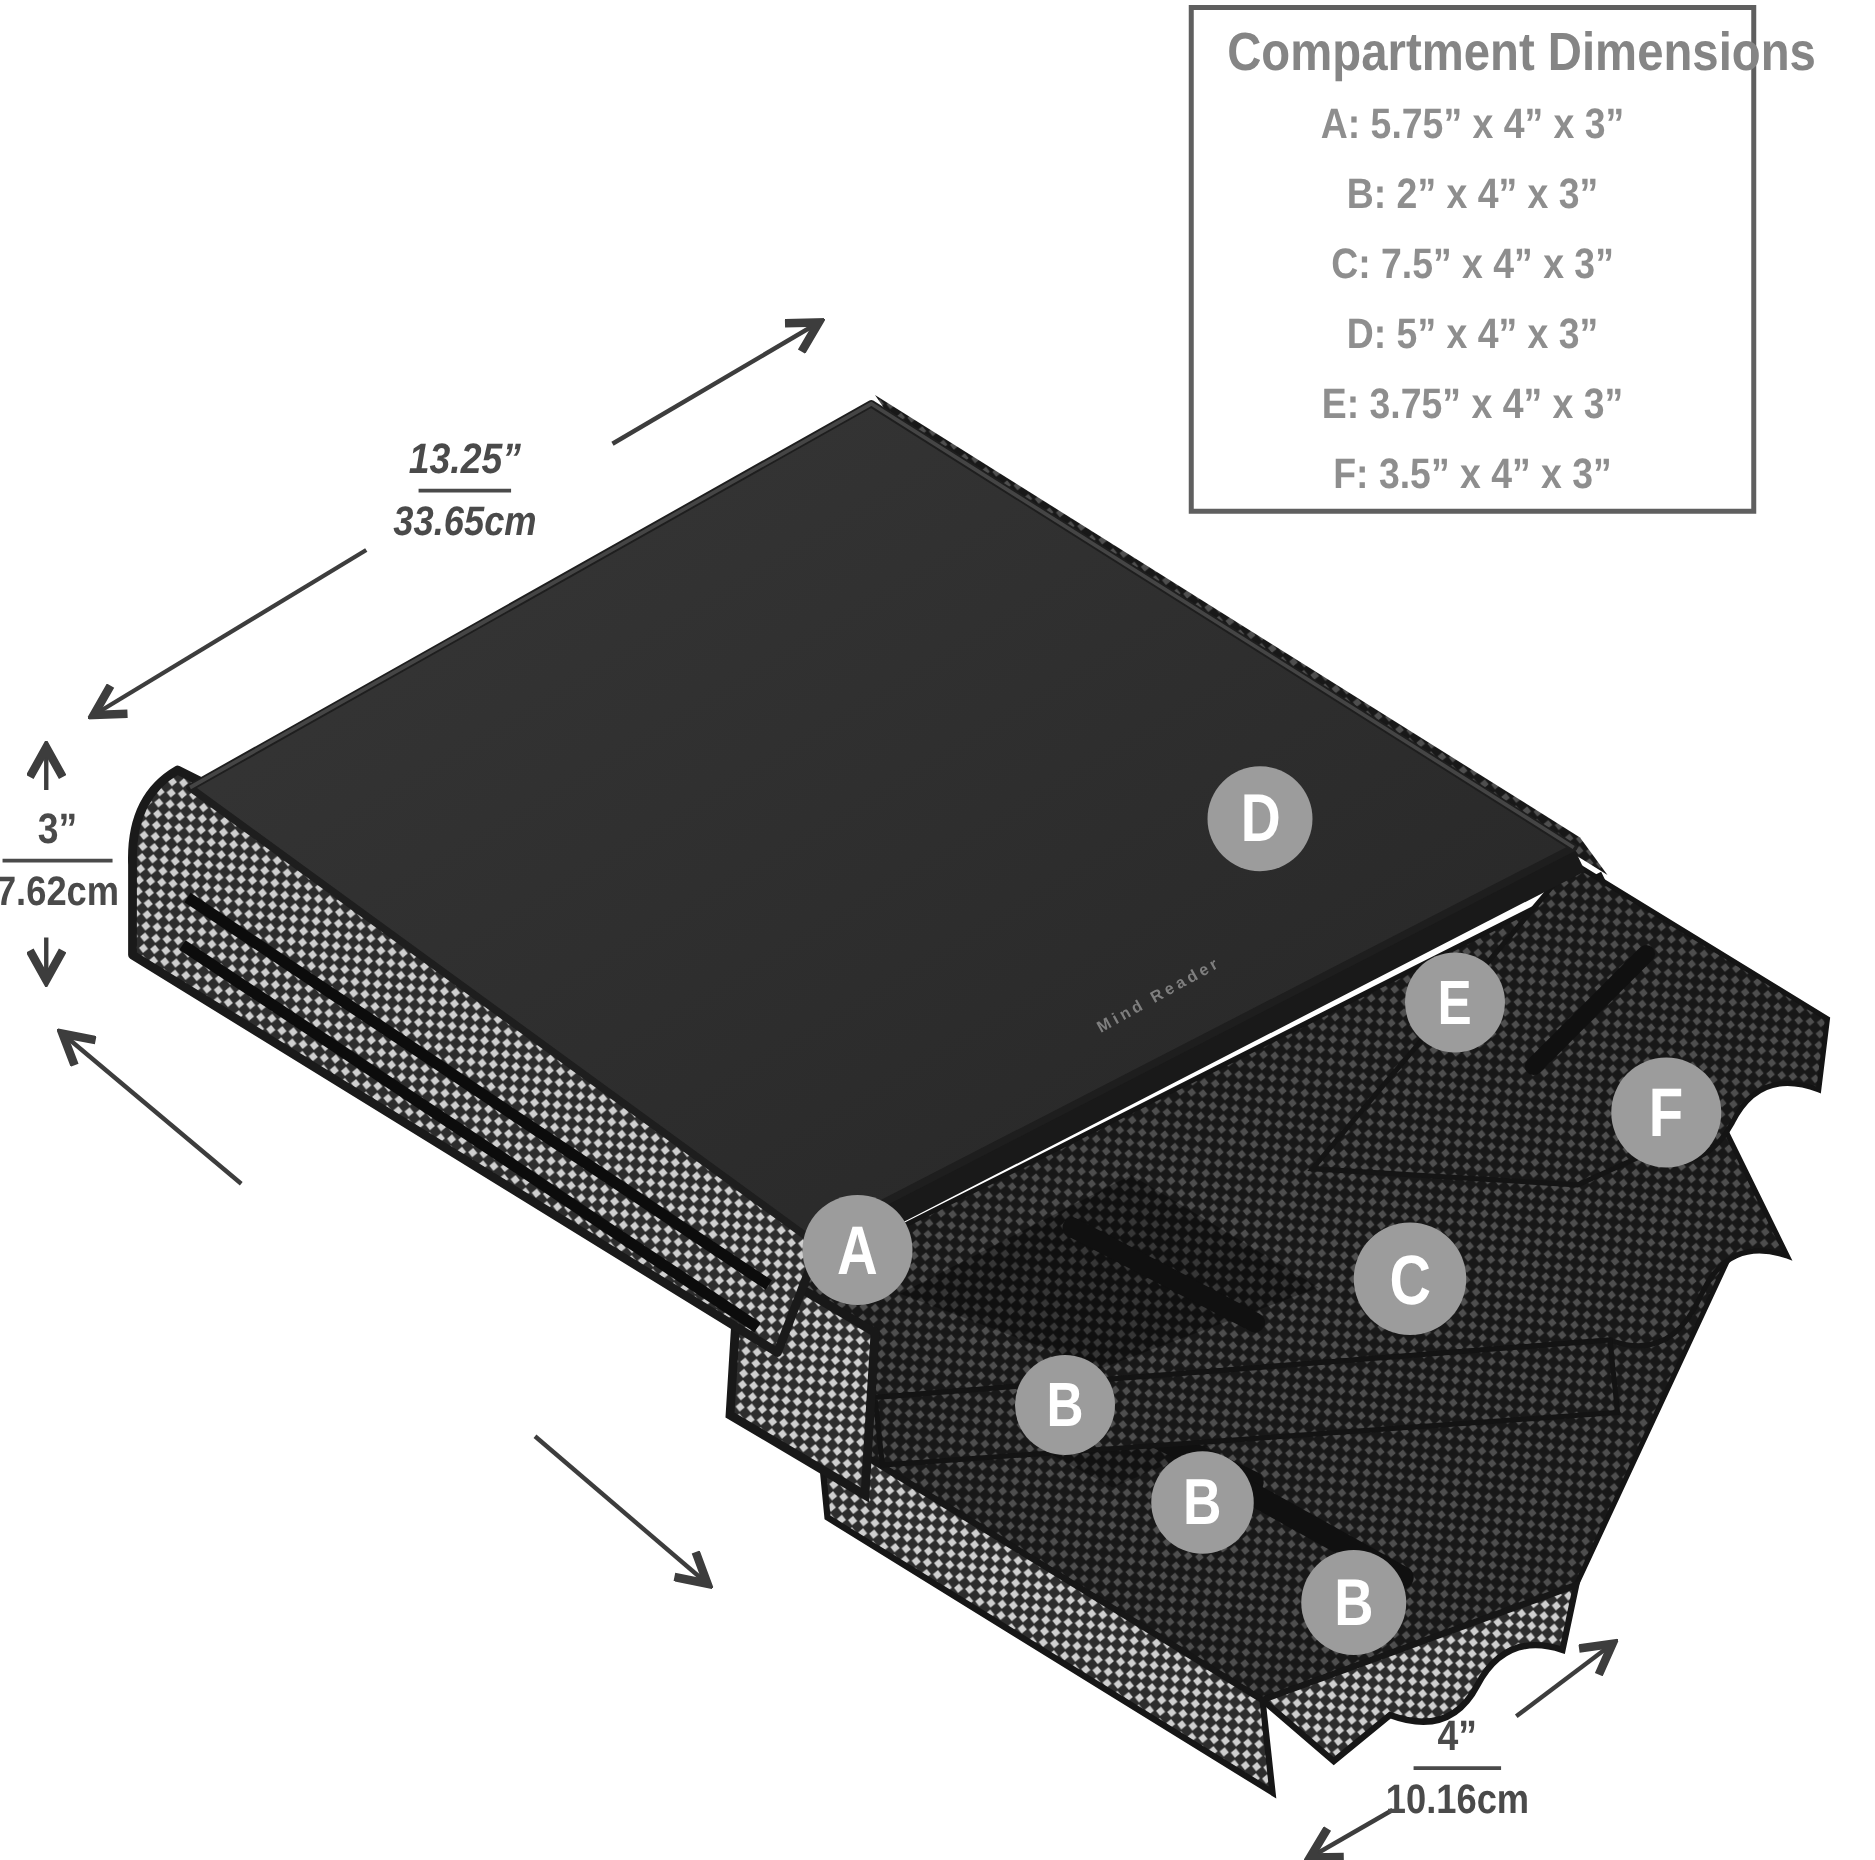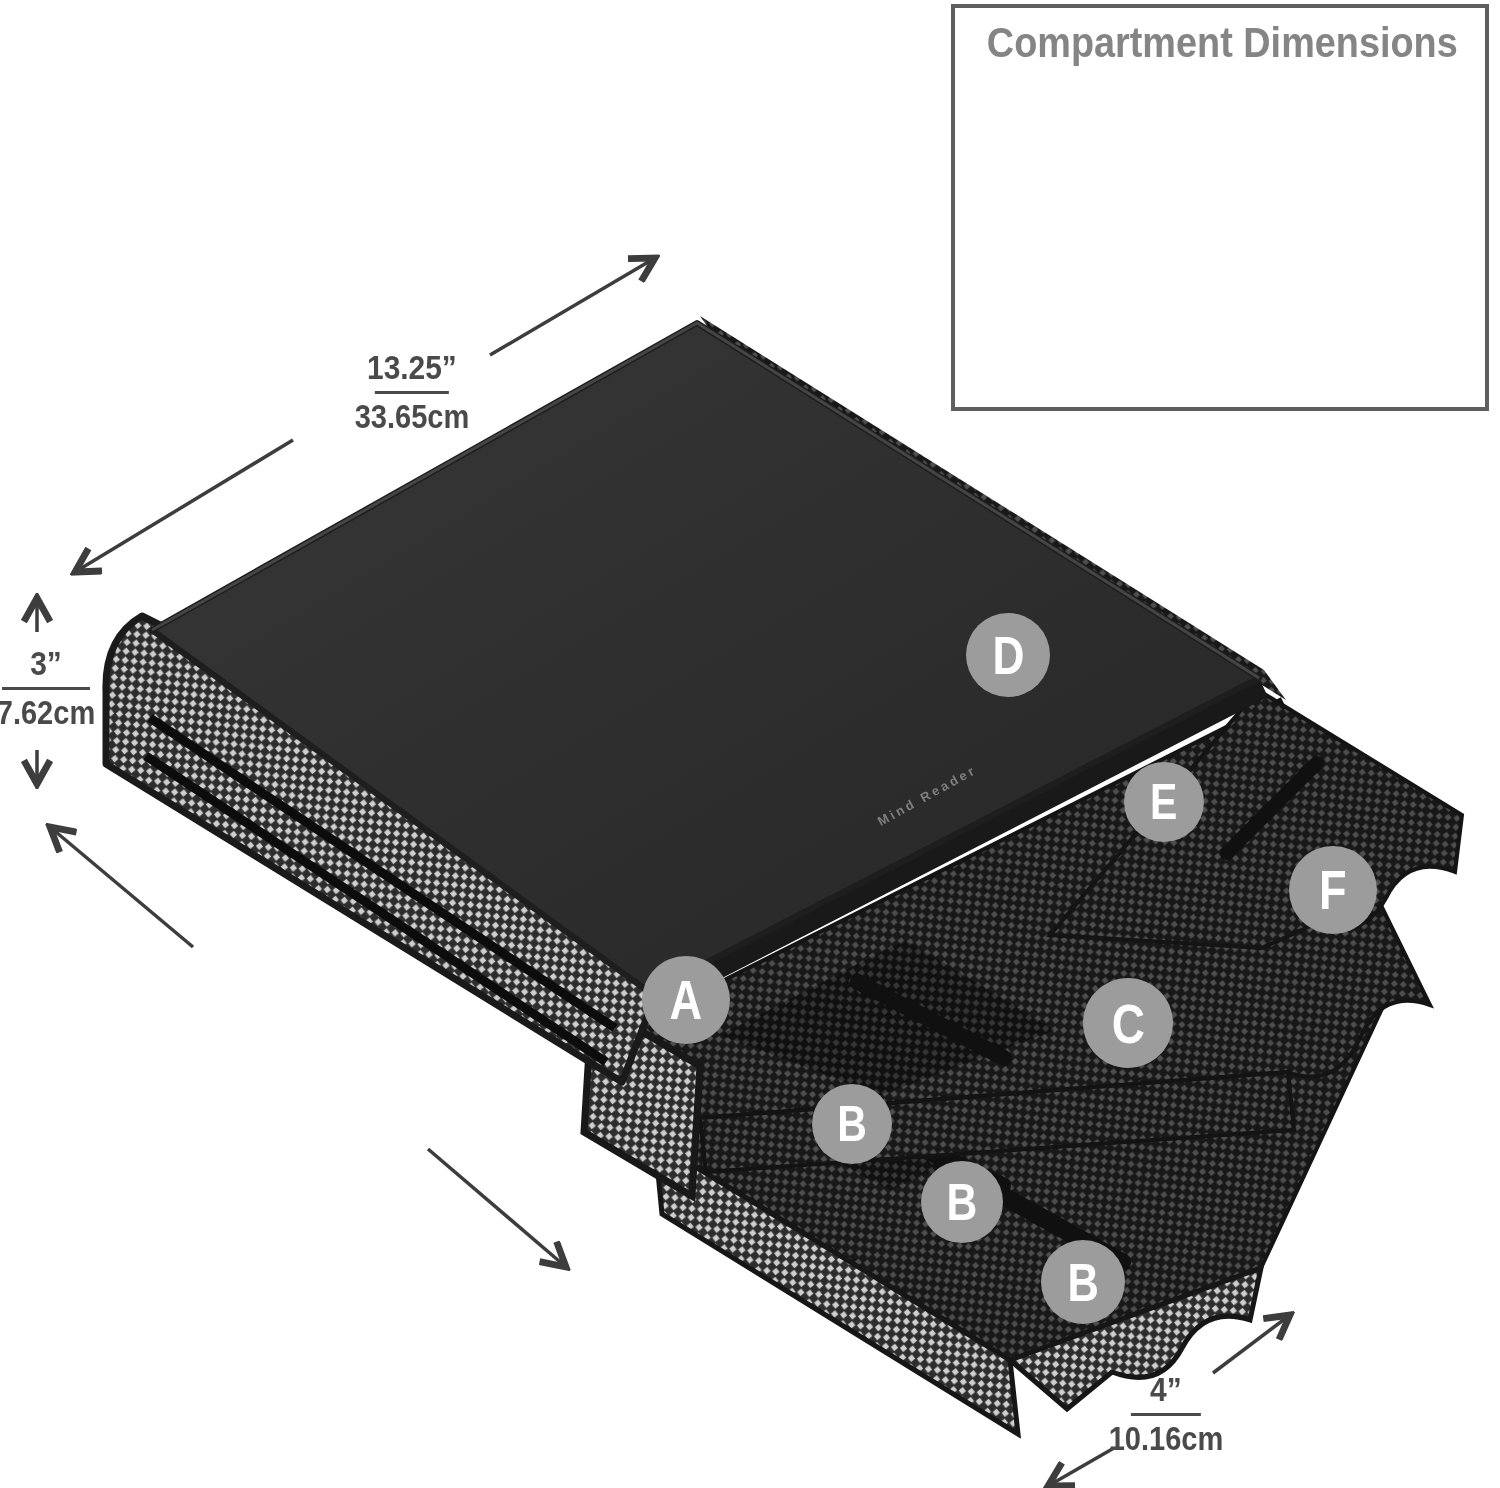--- a/index.html
+++ b/index.html
@@ -7,21 +7,21 @@
          font-family:"Liberation Sans",sans-serif;}
   .art{position:absolute;left:0;top:0;width:1500px;height:1488px;}
 
   
   .dim-label{position:absolute;color:#4a4a4a;text-align:center;transform:translateX(-50%);font-weight:bold;}
   .dim-in{display:inline-block;font-size:34px;line-height:1.05;transform:scaleX(.88);white-space:nowrap;}
   .dim-rule{height:0;border-top:3px solid #4a4a4a;margin:5px auto 6px;}
   .dim-cm{display:inline-block;font-size:33px;line-height:1.05;transform:scaleX(.88);white-space:nowrap;}
 
   
-  .dimbox{position:absolute;left:951px;top:4px;width:538px;height:407px;border:4px solid #5f5f5f;
+  .dimbox{position:absolute;left:951px;top:4px;width:454px;height:407px;border:4px solid #5f5f5f;
           background:#fff;box-sizing:border-box;text-align:center;}
   .dimbox-title{margin:10px 0 4px;font-size:43px;font-weight:bold;color:#858585;
           display:block;transform:scaleX(.88);white-space:nowrap;}
   .dimbox-list{margin:0;padding:0;list-style:none;}
   .dimbox-list li{font-size:34px;font-weight:bold;color:#8e8e8e;line-height:56px;
           transform:scaleX(.88);white-space:nowrap;}
 
   
   .badge{position:absolute;border-radius:50%;background:#9c9c9c;color:#ffffff;
          display:flex;align-items:center;justify-content:center;font-weight:bold;}
@@ -120,36 +120,44 @@
   <div class="badge" style="left:812px;top:1084px;width:80px;height:80px;font-size:50px;">
       <span>B</span>
     </div>
   <div class="badge" style="left:921px;top:1161px;width:82px;height:82px;font-size:52px;">
       <span>B</span>
     </div>
   <div class="badge" style="left:1041px;top:1240px;width:84px;height:84px;font-size:53px;">
       <span>B</span>
     </div>
 
-  <div class="dim-label" style="left:412px;top:350px;">
+  <div class="dim-label" style="left:372px;top:350px;font-style:italic;">
     <span class="dim-in">13.25”</span>
     <div class="dim-rule" style="width:74px;"></div>
     <span class="dim-cm">33.65cm</span>
   </div>
 
   <div class="dim-label" style="left:46px;top:646px;">
     <span class="dim-in">3”</span>
     <div class="dim-rule" style="width:88px;"></div>
     <span class="dim-cm">7.62cm</span>
   </div>
 
 
   <div class="dim-label" style="left:1166px;top:1372px;">
     <span class="dim-in">4”</span>
     <div class="dim-rule" style="width:70px;"></div>
     <span class="dim-cm">10.16cm</span>
   </div>
 
   <div class="dimbox">
     <span class="dimbox-title">Compartment Dimensions</span>
+    <ul class="dimbox-list">
+      <li>A: 5.75” x 4” x 3”</li>
+      <li>B: 2” x 4” x 3”</li>
+      <li>C: 7.5” x 4” x 3”</li>
+      <li>D: 5” x 4” x 3”</li>
+      <li>E: 3.75” x 4” x 3”</li>
+      <li>F: 3.5” x 4” x 3”</li>
+    </ul>
   </div>
 
 </div>
 
 </body></html>

